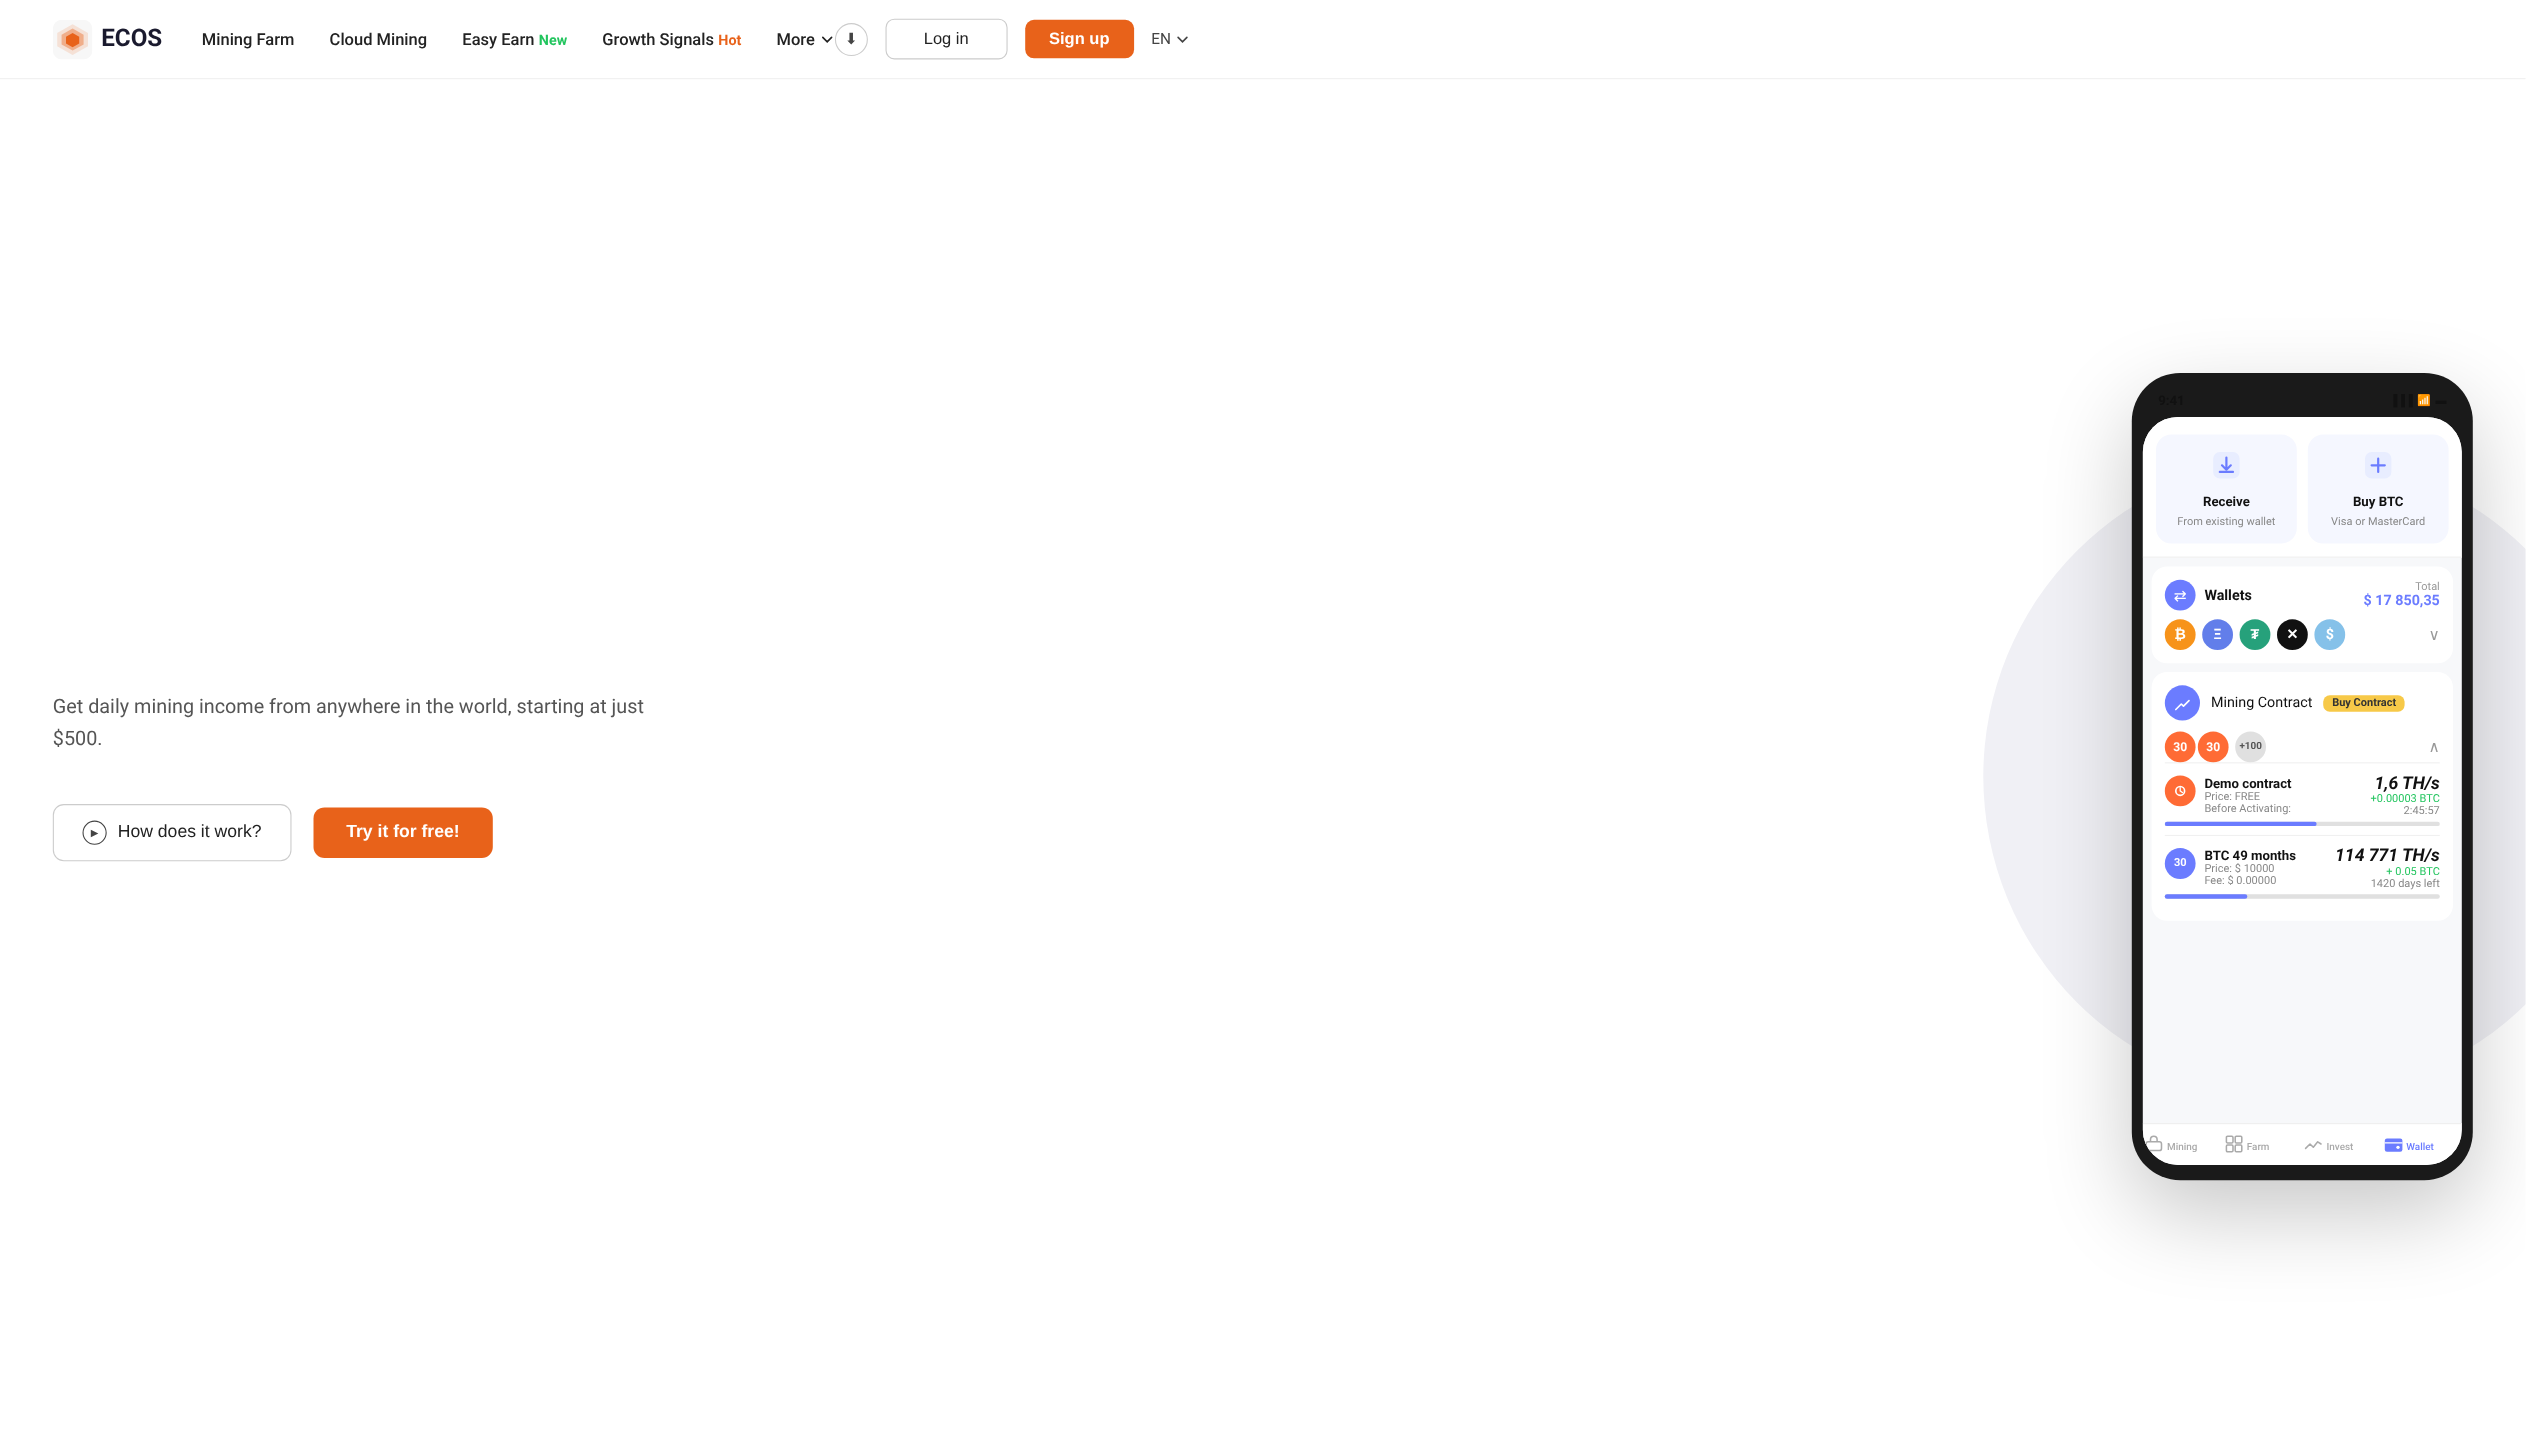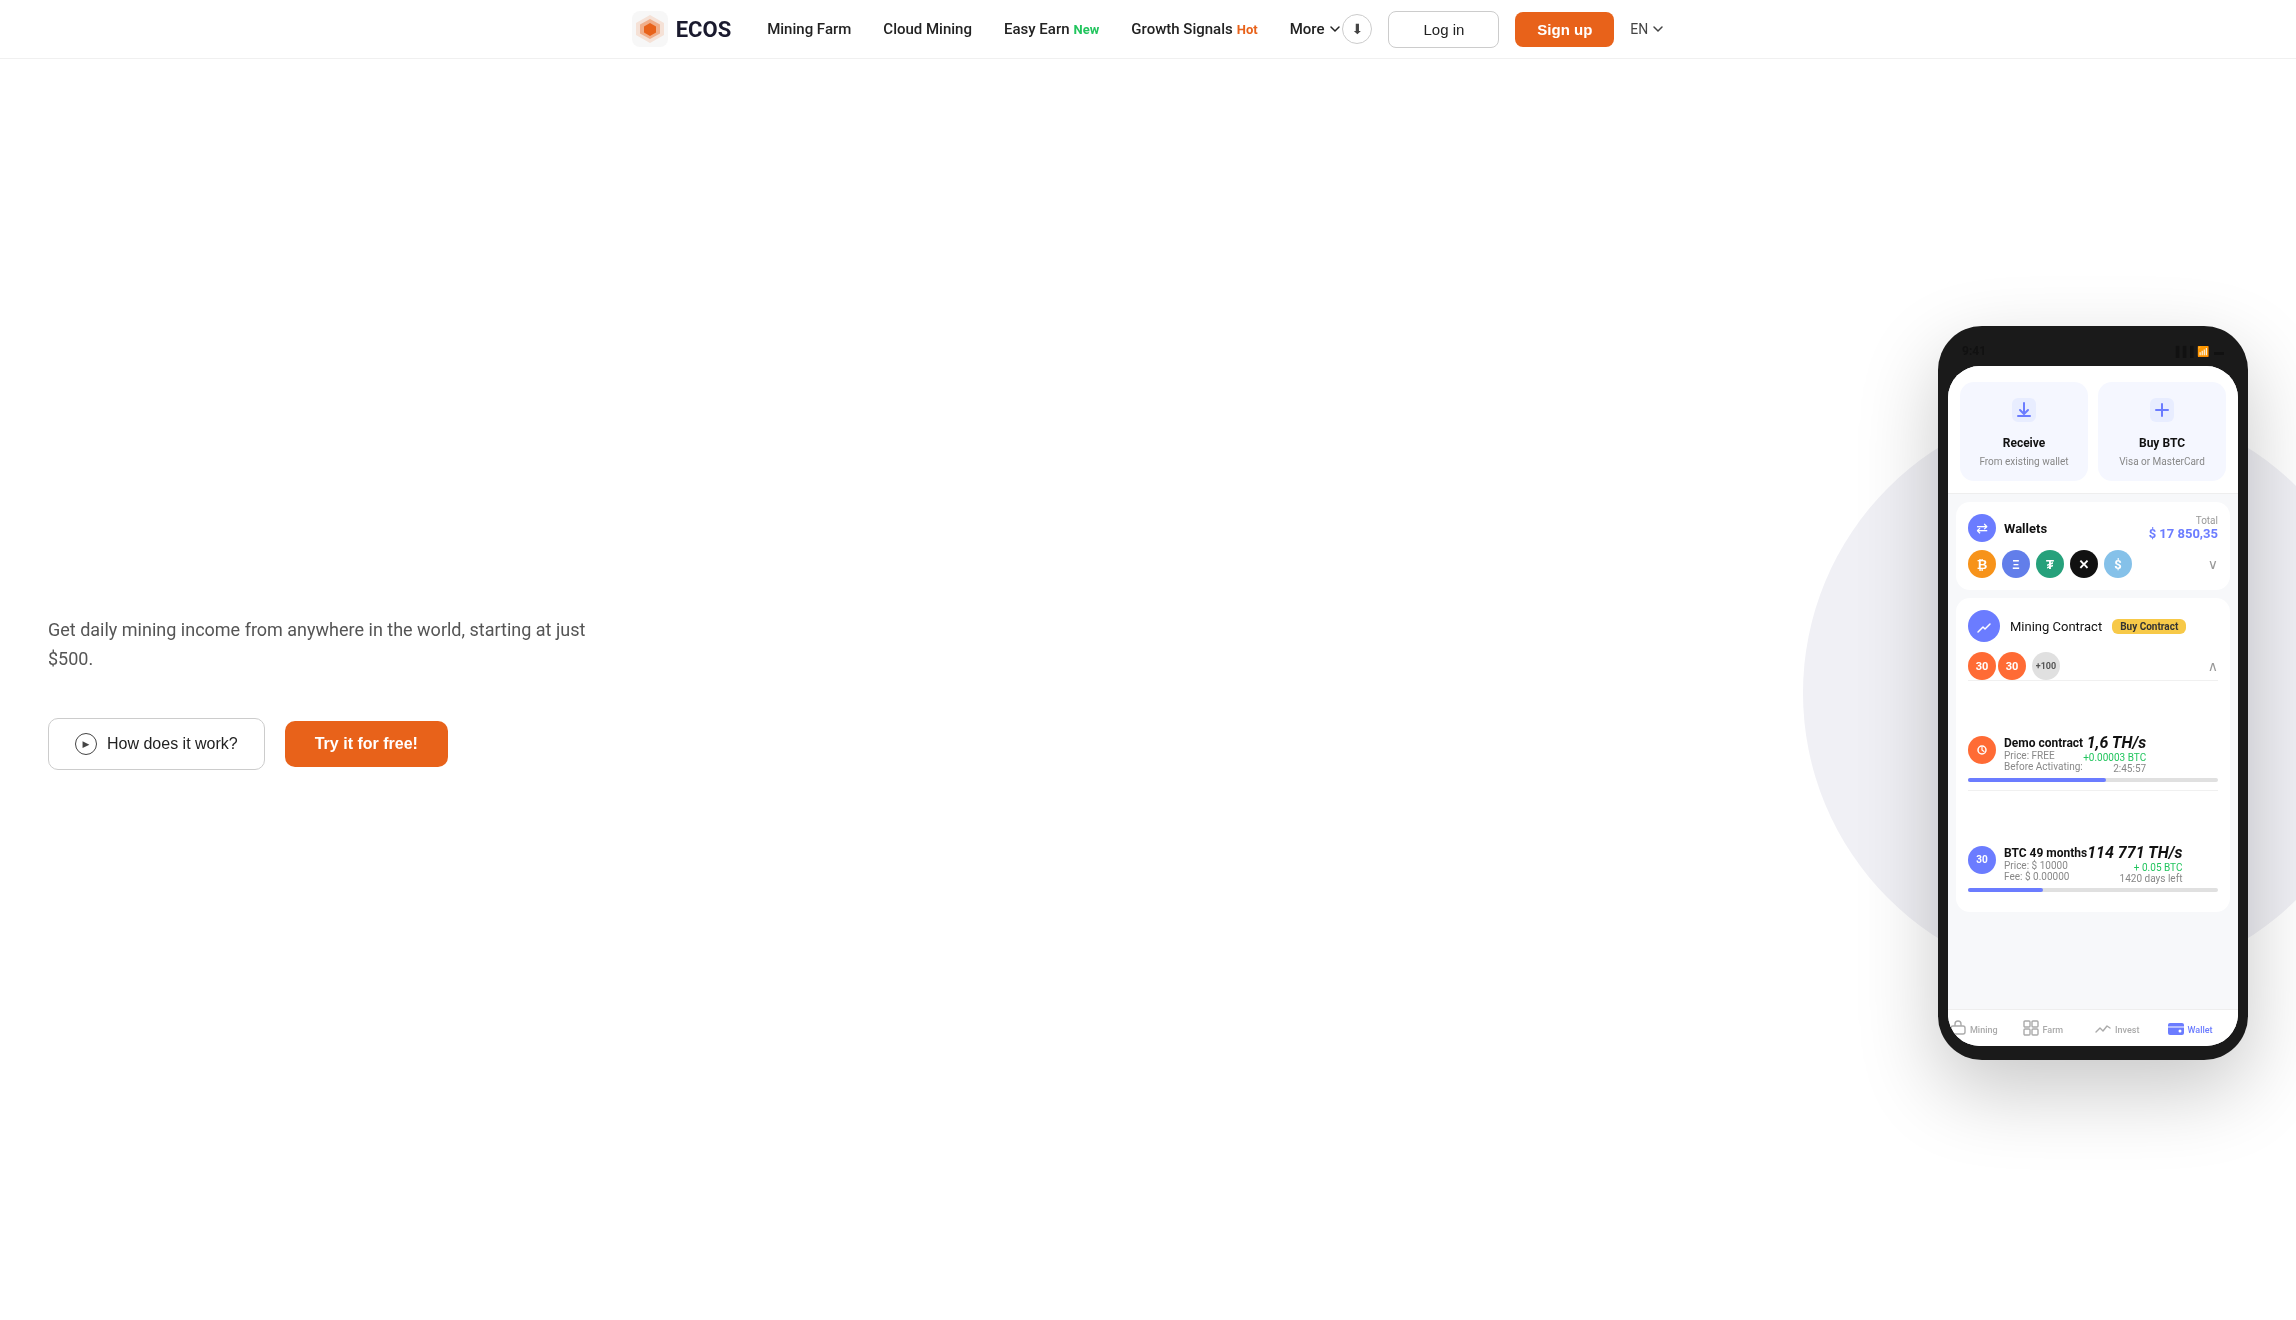--- a/index.html
+++ b/index.html
@@ -1,21 +1,21 @@
 <!DOCTYPE html>
 <html><head>
   <meta charset="utf-8">
   <style>
     * { margin: 0; padding: 0; box-sizing: border-box; }
     body { font-family: -apple-system, BlinkMacSystemFont, 'Segoe UI', Roboto, sans-serif; background: #fff; overflow-x: hidden; }
 
     
     nav {
-      display: flex; align-items: center; justify-content: center;
-      padding: 0 48px; height: 59px; border-bottom: 1px solid #f0f0f0;
+      display: flex; align-items: center; justify-content: flex-start;
+      padding: 0 48px; height: 72px; border-bottom: 1px solid #f0f0f0;
       position: sticky; top: 0; background: #fff; z-index: 100;
     }
     .nav-left { display: flex; align-items: center; gap: 36px; }
     .logo { display: flex; align-items: center; gap: 8px; font-size: 22px; font-weight: 700; color: #1a1a2e; text-decoration: none; }
     .logo-icon { width: 36px; height: 36px; }
     .nav-links { display: flex; align-items: center; gap: 32px; }
     .nav-link { font-size: 15px; color: #222; text-decoration: none; cursor: pointer; font-weight: 500; white-space: nowrap; }
     .badge-new { color: #22c55e; font-weight: 700; font-size: 13px; margin-left: 4px; }
     .badge-hot { color: #e8621a; font-weight: 700; font-size: 13px; margin-left: 4px; }
     .nav-more { display: flex; align-items: center; gap: 4px; cursor: pointer; font-size: 15px; color: #222; font-weight: 500; }
@@ -93,21 +93,21 @@
     .mining-header { display: flex; align-items: center; gap: 10px; }
     .mining-icon { width: 32px; height: 32px; border-radius: 50%; background: #6b7cff; display: flex; align-items: center; justify-content: center; color: #fff; font-size: 14px; }
     .mining-title { font-size: 13px; font-weight: 400; color: #111; }
     .buy-badge { background: #f7c948; color: #333; font-size: 10px; font-weight: 700; padding: 2px 8px; border-radius: 6px; cursor: pointer; }
     .contract-icons { display: flex; align-items: center; gap: 6px; margin-top: 10px; }
     .contract-num { width: 28px; height: 28px; border-radius: 50%; background: #ff6b35; display: flex; align-items: center; justify-content: center; color: #fff; font-size: 11px; font-weight: 700; }
     .contract-more { width: 28px; height: 28px; border-radius: 50%; background: #e0e0e0; display: flex; align-items: center; justify-content: center; color: #555; font-size: 9px; font-weight: 700; }
     .contracts-toggle { margin-left: auto; color: #999; font-size: 14px; cursor: pointer; }
 
     .contract-item { padding: 8px 0; border-top: 1px solid #f0f0f0; }
-    .contract-row { display: flex; align-items: center; margin-top: 44px; }
+    .contract-row { display: flex; justify-content: space-between; align-items: center; }
     .contract-left { display: flex; align-items: flex-start; gap: 8px; }
     .contract-icon-sm { width: 28px; height: 28px; border-radius: 50%; background: #ff6b35; display: flex; align-items: center; justify-content: center; color: #fff; font-size: 10px; flex-shrink: 0; }
     .contract-info { }
     .contract-name { font-size: 12px; font-weight: 700; color: #111; }
     .contract-price { font-size: 10px; color: #888; }
     .contract-before { font-size: 10px; color: #888; }
     .contract-right { text-align: right; }
     .contract-ths { font-size: 16px; font-weight: 700; color: #111; font-style: italic; }
     .contract-btc-pos { font-size: 10px; color: #22c55e; }
     .contract-days { font-size: 10px; color: #888; }

